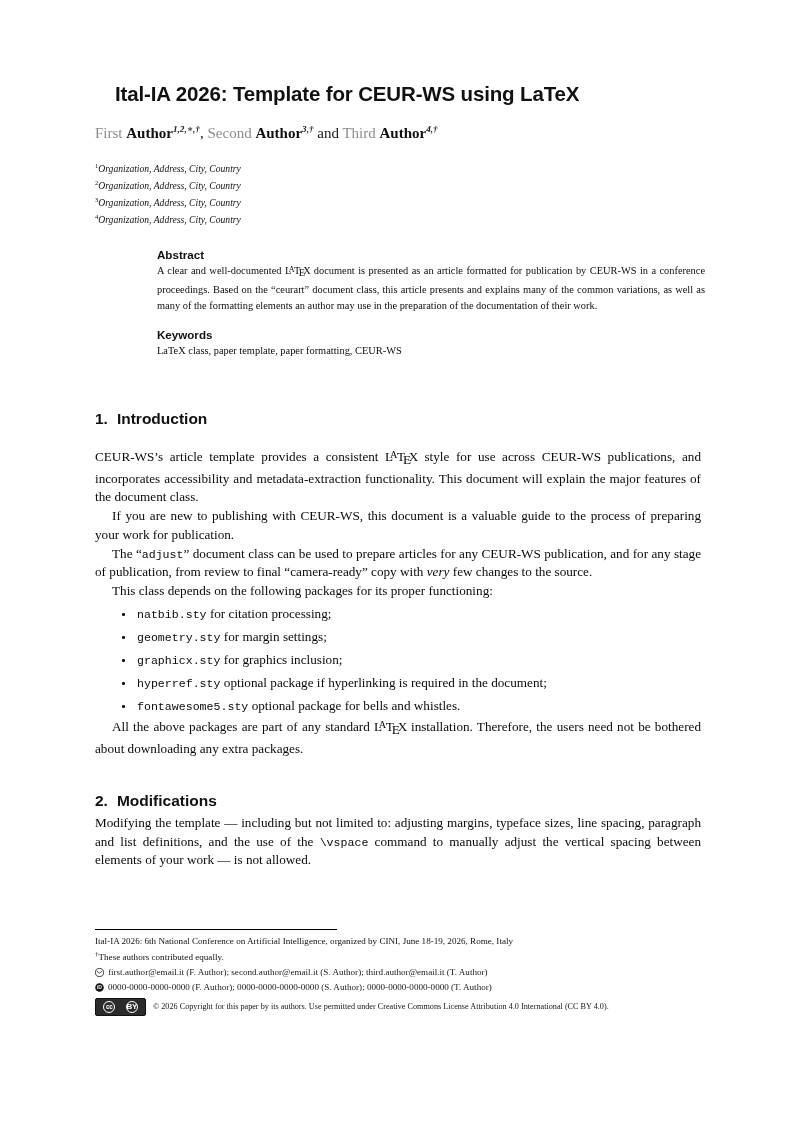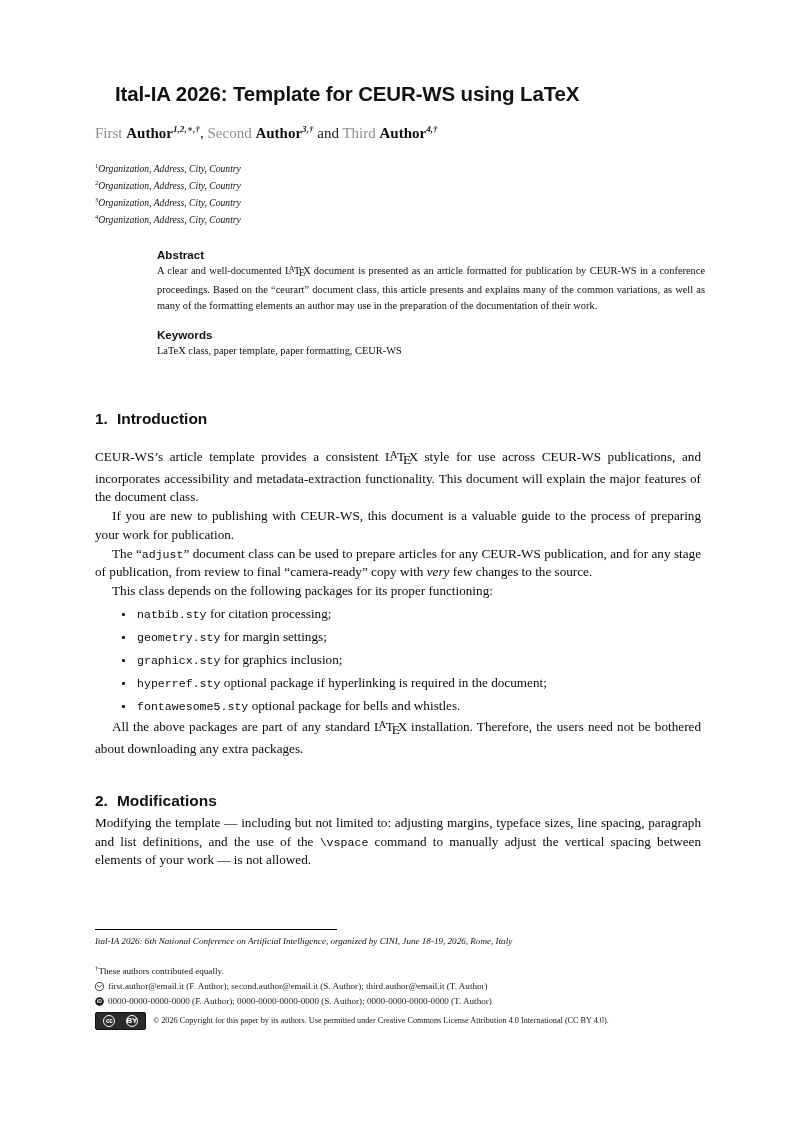--- a/index.html
+++ b/index.html
@@ -188,22 +188,21 @@
   .footer {
     position: absolute;
     left: 95px;
     top: 935px;
     width: 610px;
     font-size: 9.1px;
     line-height: 1.52;
     color: #111;
   }
   .footer .conf {
-    font-style: italic;
-    margin-bottom: 16px;
+    margin-bottom: 2px;
   }
   .footer .fnline { margin-bottom: 0.5px; }
   .footer .fnline sup {
     font-size: 7px;
     vertical-align: super;
     line-height: 0;
   }
   .footer .contact {
     display: flex;
     align-items: flex-start;

